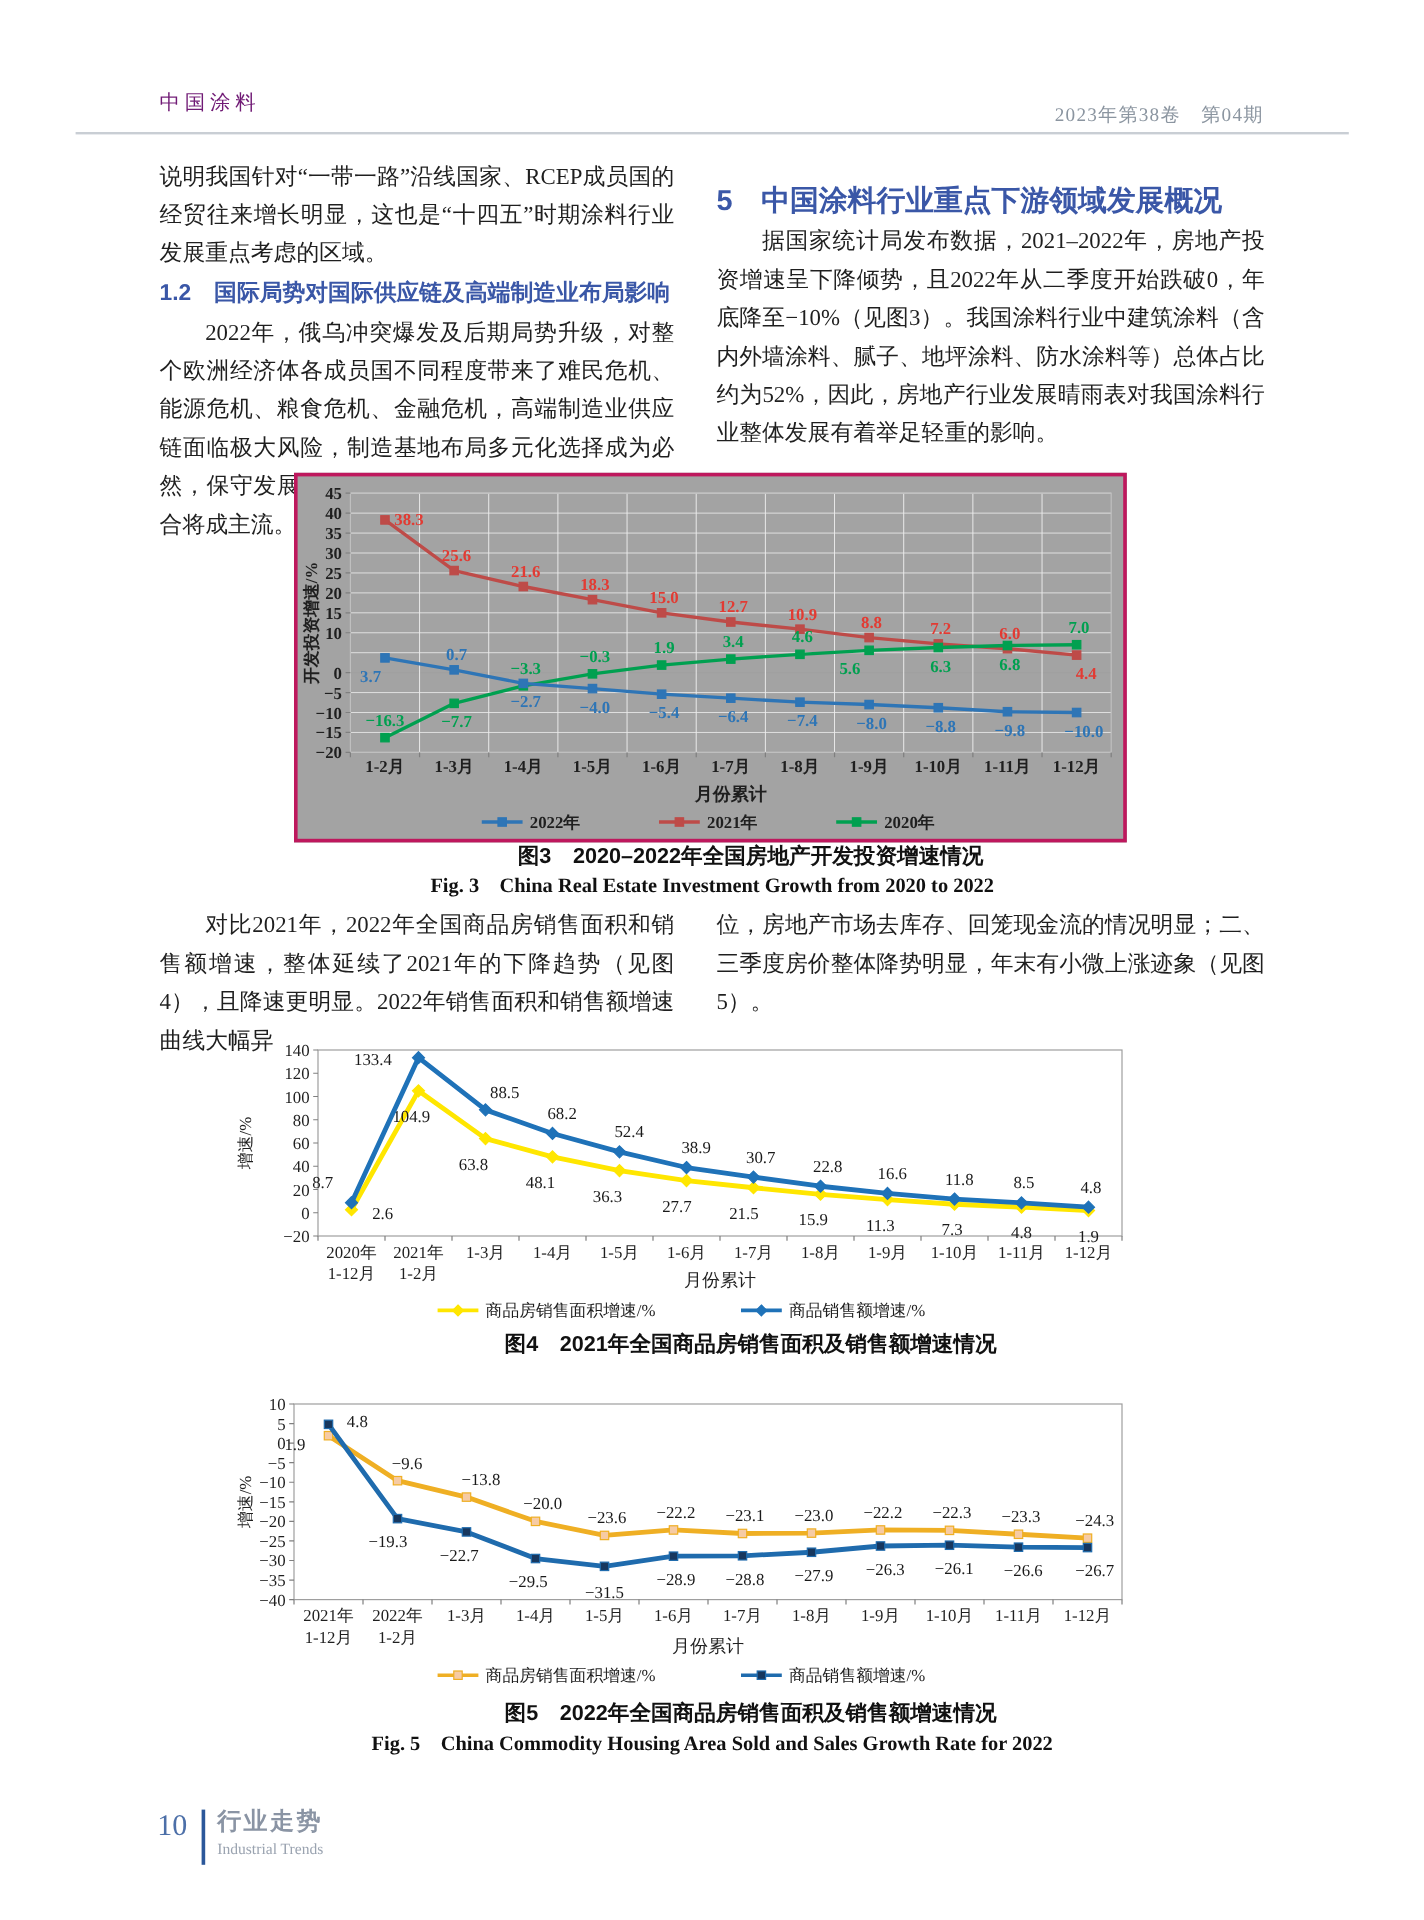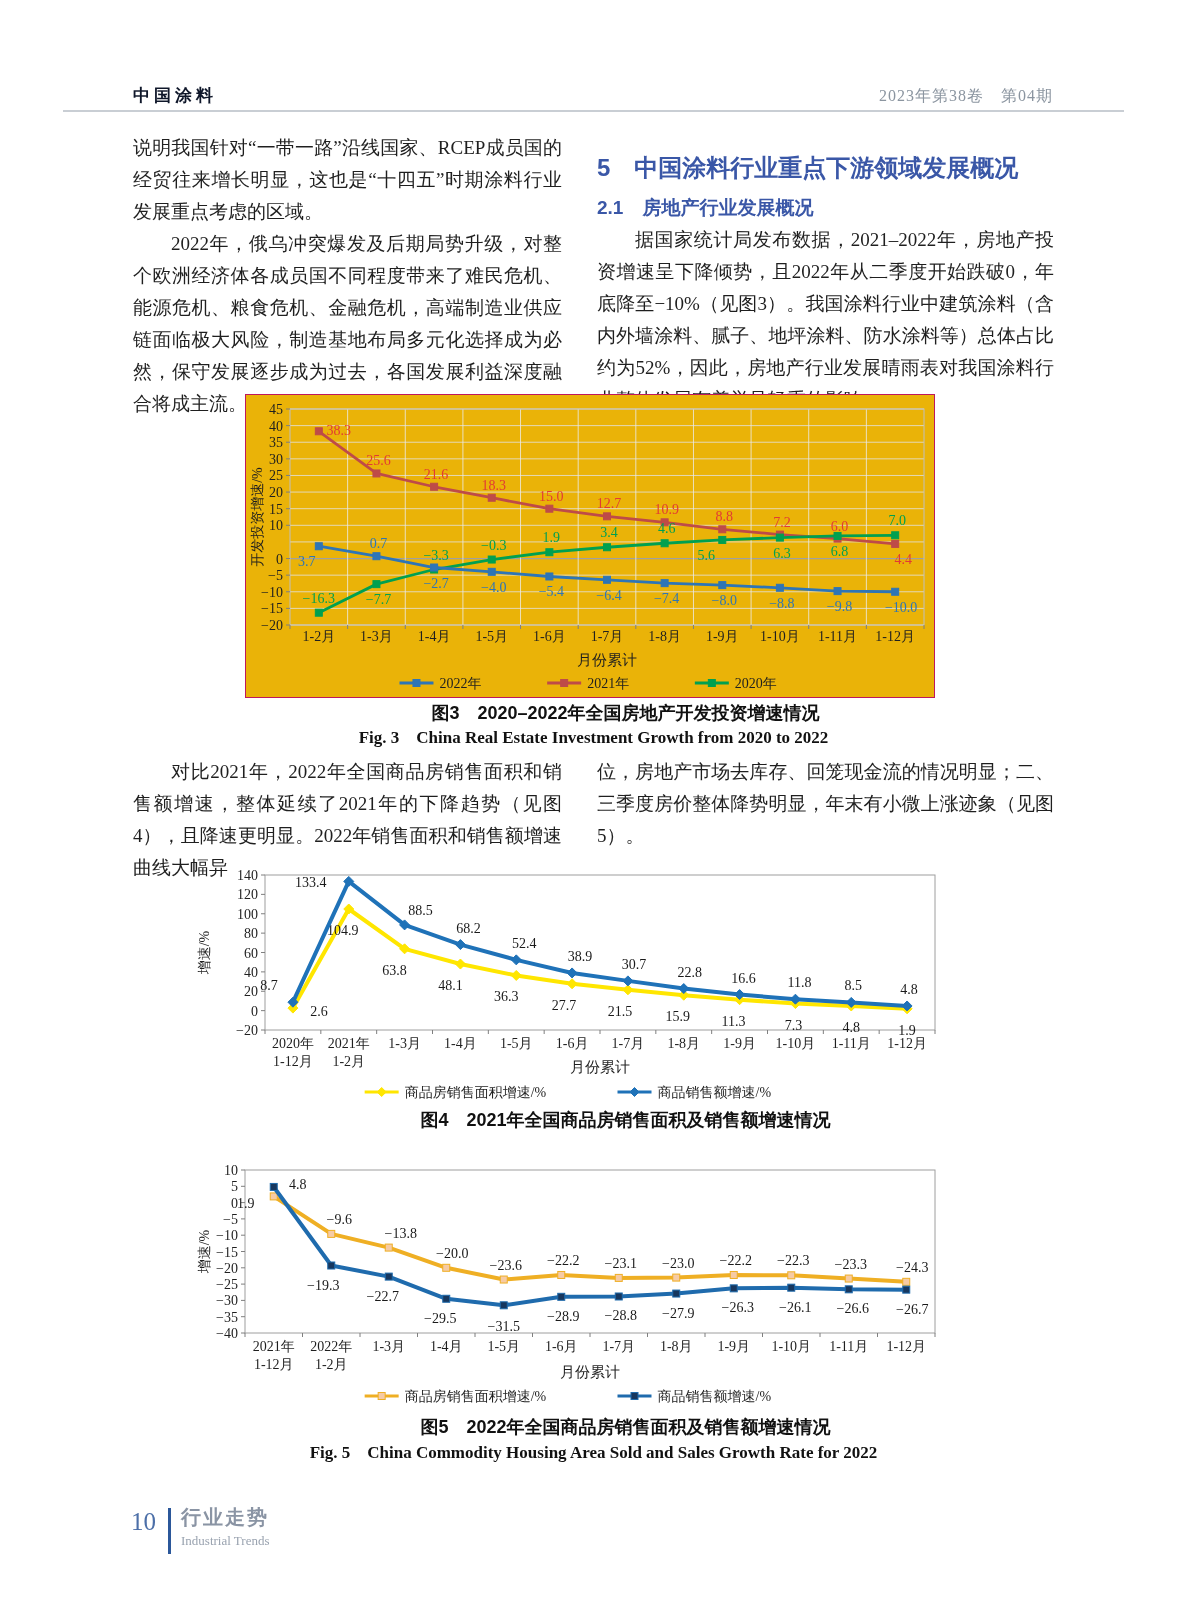--- a/index.html
+++ b/index.html
@@ -1,34 +1,34 @@
 <!DOCTYPE html>
 <html><head>
 <meta charset="utf-8">
 <style>
   html,body{margin:0;padding:0;background:#e9e9e9;}
   .page{position:relative;width:1187px;height:1600px;background:#ffffff;margin:0 auto;
         font-family:"Liberation Serif",serif;color:#1f1f1f;overflow:hidden;}
   .abs{position:absolute;}
   
-  .hdr-journal{left:133px;top:84px;font-size:17px;letter-spacing:4px;color:#0f172a;font-weight:bold;}
+  .hdr-journal{left:133px;top:74px;font-size:17px;letter-spacing:4px;color:#701a75;}
   .hdr-issue{right:134px;top:86px;font-size:16px;letter-spacing:1px;color:#8b95a0;}
   .hdr-rule{left:63px;top:110px;width:1061px;height:2px;background:#c9ced4;}
   
   .col{font-size:19px;line-height:32px;text-align:justify;}
   .col-l{left:133px;width:429px;}
   .col-r{left:597px;width:457px;}
   .para{margin:0;}
   .indent{text-indent:2em;}
   .h-blue{font-family:"Liberation Sans",sans-serif;font-weight:bold;color:#3a57a7;}
   .h12{font-size:19px;line-height:34px;}
   .h2{font-size:24px;line-height:36px;}
   .h21{font-size:19px;line-height:32px;margin-top:6px;}
   
-  .fig3-frame{left:245px;top:394px;width:688px;height:302px;border:1px solid #be185d;background:#eab308;}
+  .fig3-frame{left:245px;top:394px;width:688px;height:302px;border:3px solid #be185d;background:#a3a3a3;font-weight:bold;}
   .caption-zh{left:0;width:1187px;text-align:center;font-family:"Liberation Sans",sans-serif;
               font-weight:bold;font-size:18px;color:#111;padding-left:32px;}
   .caption-en{left:0;width:1187px;text-align:center;font-family:"Liberation Serif",serif;
               font-weight:bold;font-size:17px;color:#111;}
   
   .ft-num{left:131px;top:1508px;font-size:25px;color:#4c6fa8;}
   .ft-bar{left:168px;top:1508px;width:3px;height:46px;background:#2b579a;}
   .ft-zh{left:181px;top:1504px;font-family:"Liberation Sans",sans-serif;font-weight:bold;
          font-size:20px;letter-spacing:2px;color:#8a94a4;}
   .ft-en{left:181px;top:1533px;font-size:13px;color:#9aa3b0;}
@@ -38,26 +38,26 @@
 <body>
 
 <div class="page">
 
   <div class="abs hdr-journal">中国涂料</div>
   <div class="abs hdr-issue">2023年第38卷　第04期</div>
   <div class="abs hdr-rule"></div>
 
   <div class="abs col col-l" style="top:132px;">
     <p class="para">说明我国针对“一带一路”沿线国家、RCEP成员国的经贸往来增长明显，这也是“十四五”时期涂料行业发展重点考虑的区域。</p>
+    <div class="h-blue h12">1.2　国际局势对国际供应链及高端制造业布局影响</div>
     <p class="para indent">2022年，俄乌冲突爆发及后期局势升级，对整个欧洲经济体各成员国不同程度带来了难民危机、能源危机、粮食危机、金融危机，高端制造业供应链面临极大风险，制造基地布局多元化选择成为必然，保守发展逐步成为过去，各国发展利益深度融合将成主流。</p>
   </div>
 
   <div class="abs col col-r" style="top:150px;">
     <div class="h-blue h2">5　中国涂料行业重点下游领域发展概况</div>
-    <div class="h-blue h21">2.1　房地产行业发展概况</div>
     <p class="para indent">据国家统计局发布数据，2021–2022年，房地产投资增速呈下降倾势，且2022年从二季度开始跌破0，年底降至−10%（见图3）。我国涂料行业中建筑涂料（含内外墙涂料、腻子、地坪涂料、防水涂料等）总体占比约为52%，因此，房地产行业发展晴雨表对我国涂料行业整体发展有着举足轻重的影响。</p>
   </div>
 
   <div class="abs fig3-frame" id="fig3-mount"><svg width="686" height="300" viewBox="0 0 686 300">
         <line x1="44" x2="678" y1="230" y2="230" stroke="#e2e2e2" stroke-width="0.8"></line>
         <line x1="44" x2="678" y1="213.3846153846154" y2="213.3846153846154" stroke="#e2e2e2" stroke-width="0.8"></line>
         <line x1="44" x2="678" y1="196.76923076923077" y2="196.76923076923077" stroke="#e2e2e2" stroke-width="0.8"></line>
         <line x1="44" x2="678" y1="180.15384615384616" y2="180.15384615384616" stroke="#e2e2e2" stroke-width="0.8"></line>
         <line x1="44" x2="678" y1="163.53846153846155" y2="163.53846153846155" stroke="#a0a0a0" stroke-width="1.2"></line>
         <line x1="44" x2="678" y1="146.92307692307693" y2="146.92307692307693" stroke="#e2e2e2" stroke-width="0.8"></line>

